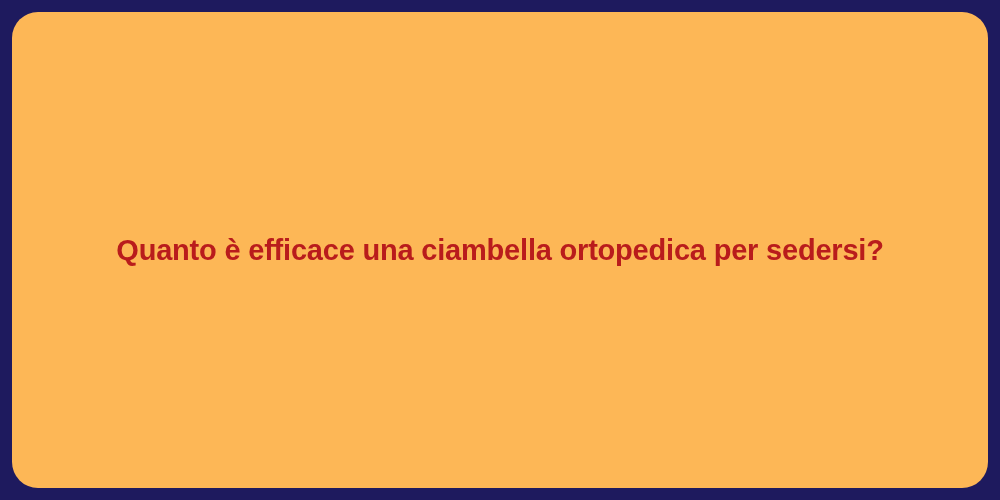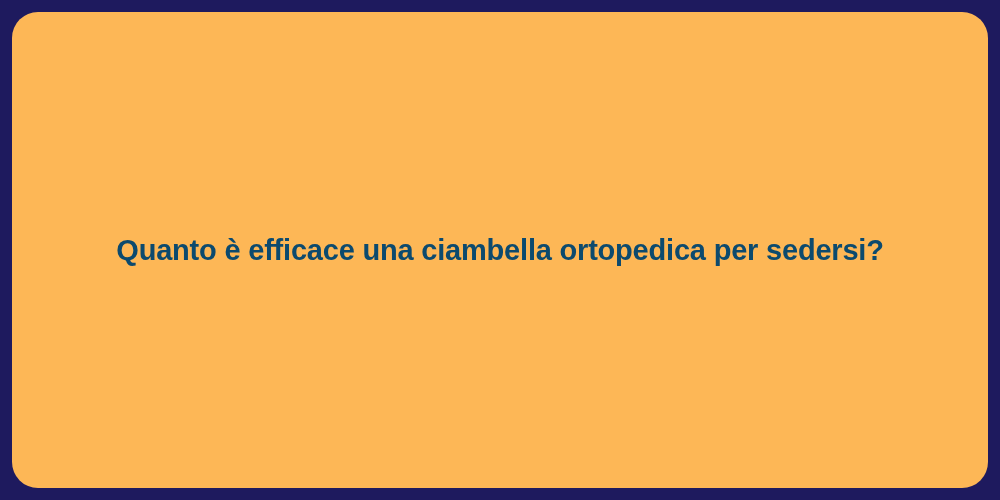--- a/index.html
+++ b/index.html
@@ -59,19 +59,19 @@
 </style>
 </head>
 <body>
 
 <div class="frame" style="background: rgb(30, 26, 94); padding: 12px;">
 
   <div class="panel" style="background: rgb(253, 183, 86); border-radius: 26px;">
 
     <div class="headline-wrap">
 
-      <h1 class="headline" style="color: #0c4a6e; text-align: center;">Quanto è efficace una ciambella ortopedica per sedersi?</h1>
+      <h1 class="headline" style="color: #b91c1c; text-align: center;">Quanto è efficace una ciambella ortopedica per sedersi?</h1>
 
     </div>
 
   </div>
 
 </div>
 
 </body></html>

